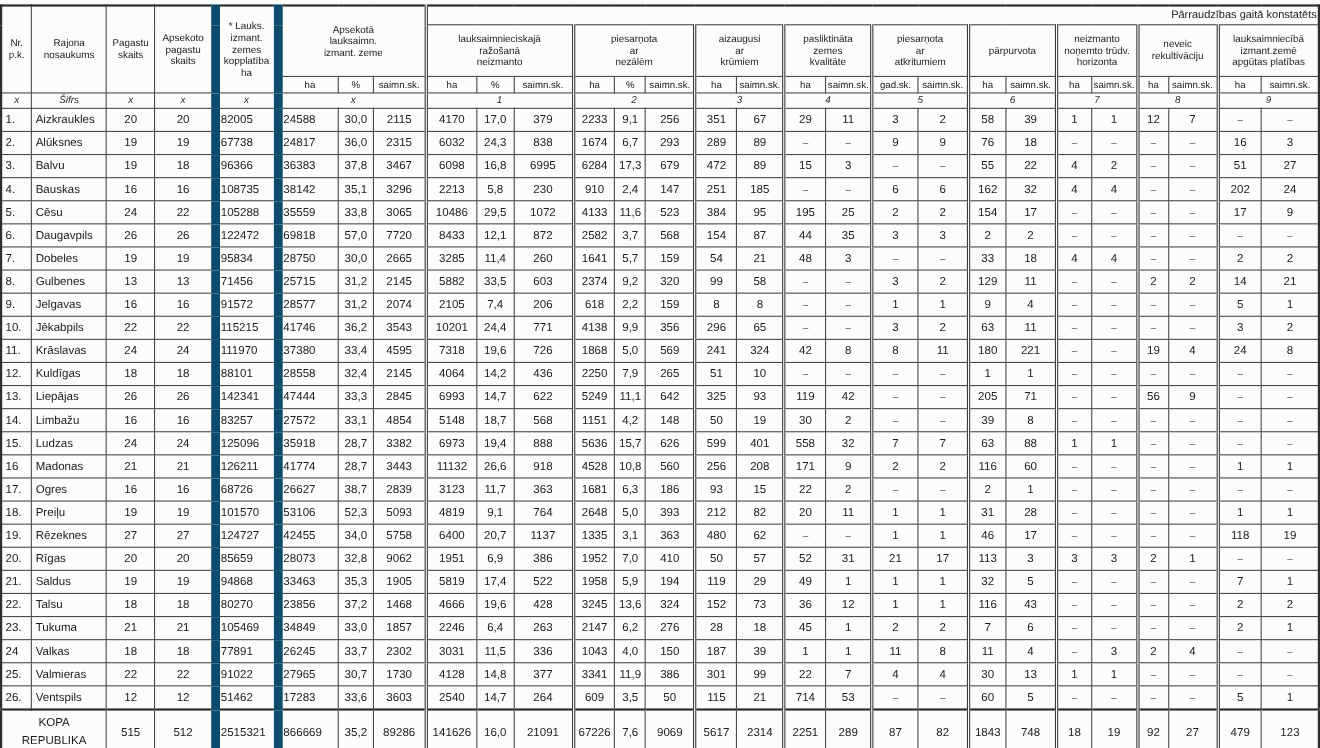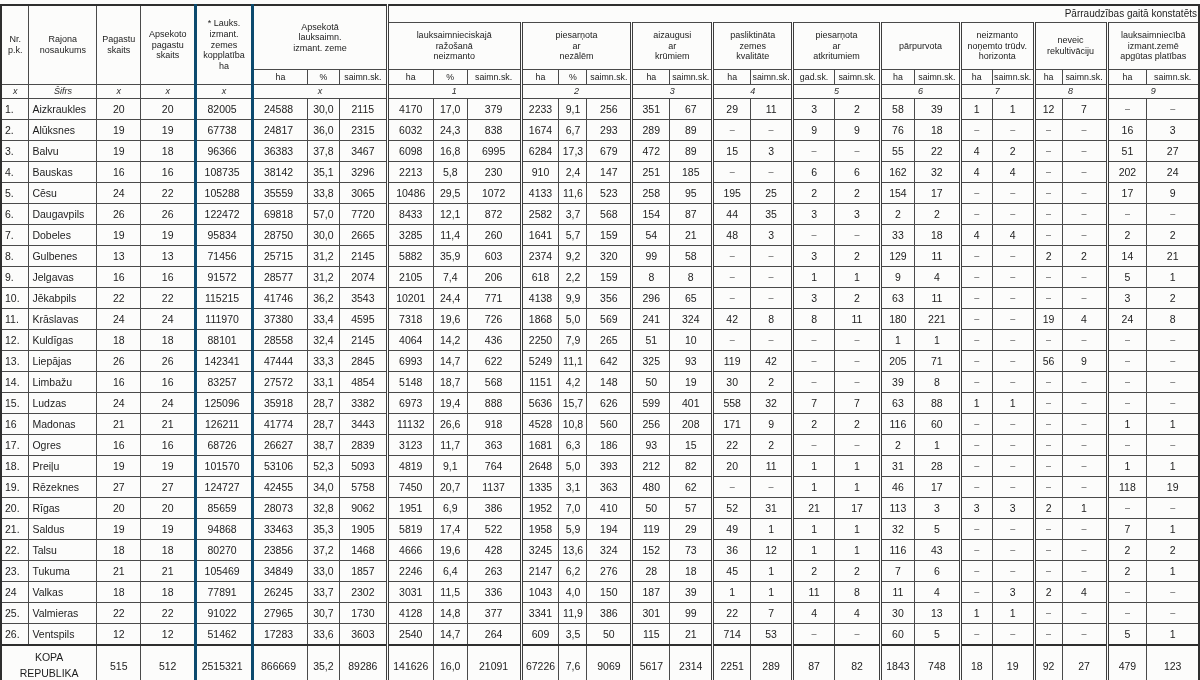--- a/index.html
+++ b/index.html
@@ -22,23 +22,23 @@
     text-align:center;white-space:pre-line;
   }
   .band{height:16px;font-size:10px;text-align:right;}
   tr.grp-row th{height:46px;}
   .sub{height:14px;font-size:8.8px;white-space:nowrap;}
   .code{height:13px;font-size:9px;font-style:italic;color:#2a2a2a;}
   tbody td{
     height:20px;font-size:10.5px;text-align:center;white-space:nowrap;
   }
   td.left{text-align:left;padding-left:3px;}
-  td.right{text-align:center;padding-right:5px;}
+  td.right{text-align:left;padding-right:5px;}
   .gs{border-left:3px double #3d3d3d;}
-  .ms{border-left:3px solid #0c4a6e;}
+  .ms{border-left:8px solid #0c4a6e;}
   td.dash{color:#4e4e4e;font-size:9px;}
   tr.total td{height:40px;border-top:2px solid #2e2e2e;font-size:10.5px;}
   tr.total td.lbl{white-space:pre-line;line-height:1.5;}
 </style>
 </head>
 <body>
 
 <div class="page">
   <table>
       <colgroup>
@@ -290,21 +290,21 @@
           <td class="ms right">105288</td>
           <td class="ms right">35559</td>
           <td>33,8</td>
           <td>3065</td>
           <td class="gs">10486</td>
           <td>29,5</td>
           <td>1072</td>
           <td class="gs">4133</td>
           <td>11,6</td>
           <td>523</td>
-          <td class="gs">258</td>
+          <td class="gs">384</td>
           <td>95</td>
           <td class="gs">195</td>
           <td>25</td>
           <td class="gs">2</td>
           <td>2</td>
           <td class="gs">154</td>
           <td>17</td>
           <td class="gs dash">–</td>
           <td class="dash">–</td>
           <td class="gs dash">–</td>
@@ -375,21 +375,21 @@
         <tr>
           <td class="left">8.</td>
           <td class="left">Gulbenes</td>
           <td>13</td>
           <td>13</td>
           <td class="ms right">71456</td>
           <td class="ms right">25715</td>
           <td>31,2</td>
           <td>2145</td>
           <td class="gs">5882</td>
-          <td>35,9</td>
+          <td>33,5</td>
           <td>603</td>
           <td class="gs">2374</td>
           <td>9,2</td>
           <td>320</td>
           <td class="gs">99</td>
           <td>58</td>
           <td class="gs dash">–</td>
           <td class="dash">–</td>
           <td class="gs">3</td>
           <td>2</td>
@@ -704,21 +704,21 @@
         </tr>
         <tr>
           <td class="left">19.</td>
           <td class="left">Rēzeknes</td>
           <td>27</td>
           <td>27</td>
           <td class="ms right">124727</td>
           <td class="ms right">42455</td>
           <td>34,0</td>
           <td>5758</td>
-          <td class="gs">7450</td>
+          <td class="gs">6400</td>
           <td>20,7</td>
           <td>1137</td>
           <td class="gs">1335</td>
           <td>3,1</td>
           <td>363</td>
           <td class="gs">480</td>
           <td>62</td>
           <td class="gs dash">–</td>
           <td class="dash">–</td>
           <td class="gs">1</td>

